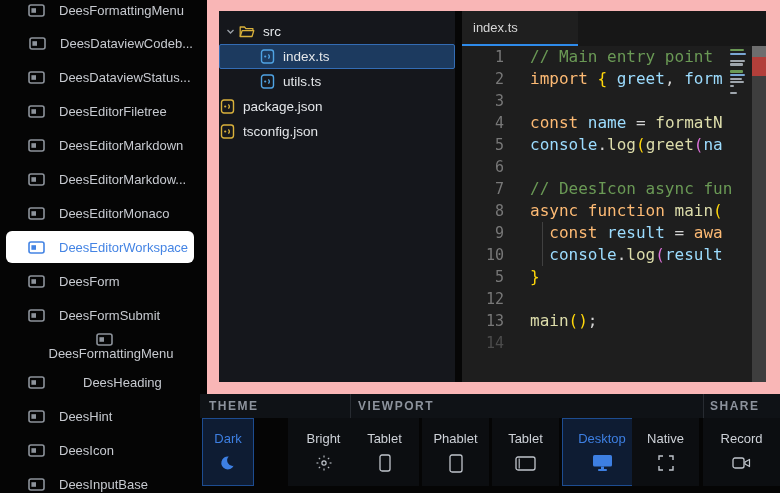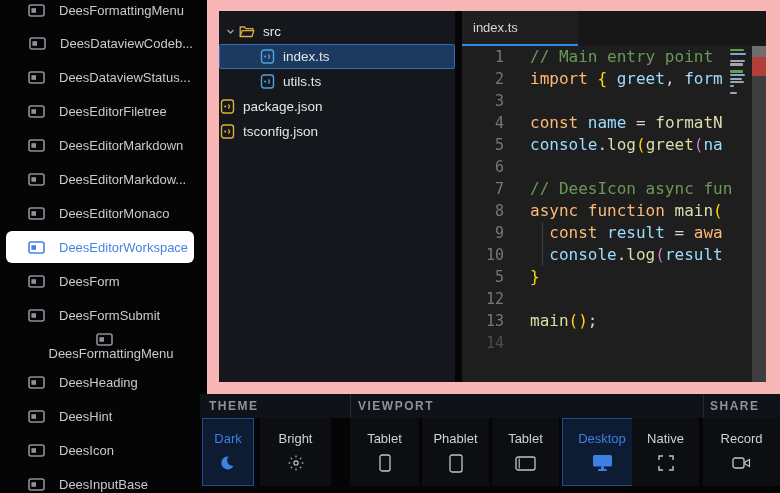--- a/index.html
+++ b/index.html
@@ -160,21 +160,21 @@
     </div>
     <div class="sb-item" style="top: 333px; flex-direction: column;">
       <span class="sb-ico">
         <svg width="17" height="13" viewBox="0 0 17 13">
           <rect x="1" y="1" width="15" height="11" rx="2" fill="none" stroke="currentColor" stroke-width="1.6"></rect>
           <rect x="3.4" y="4.2" width="4.6" height="4.6" fill="currentColor"></rect>
         </svg>
       </span>
       <span>DeesFormattingMenu</span>
     </div>
-    <div class="sb-item" style="top: 366.9px;">
+    <div class="sb-item" style="top: 366.9px; gap: 24px;">
       <span class="sb-ico">
         <svg width="17" height="13" viewBox="0 0 17 13">
           <rect x="1" y="1" width="15" height="11" rx="2" fill="none" stroke="currentColor" stroke-width="1.6"></rect>
           <rect x="3.4" y="4.2" width="4.6" height="4.6" fill="currentColor"></rect>
         </svg>
       </span>
       <span>DeesHeading</span>
     </div>
     <div class="sb-item" style="top: 400.8px;">
       <span class="sb-ico">
@@ -362,21 +362,21 @@
   </div>
   <div id="bbbuttons">
       <div class="bb-btn sel" style="left: 2px; width: 52px;">
         <span class="bb-lab">Dark</span>
         <span class="bb-ico">
           <svg width="17" height="17" viewBox="0 0 16 16">
             <path d="M12.8 10.2 A6.1 6.1 0 1 1 8.2 1.5 A5.2 5.2 0 0 0 12.8 10.2 Z" fill="currentColor"></path>
           </svg>
         </span>
       </div>
-      <div class="bb-btn" style="left: 60px; width: 71px;">
+      <div class="bb-btn" style="left: 88px; width: 71px;">
         <span class="bb-lab">Bright</span>
         <span class="bb-ico">
           <svg width="18" height="18" viewBox="0 0 18 18" stroke="currentColor" fill="none">
             <circle cx="9" cy="9" r="2.1" stroke-width="1.2"></circle>
             <g stroke-width="1.1">
               <line x1="9" y1="1.5" x2="9" y2="3.4"></line>
               <line x1="9" y1="14.6" x2="9" y2="16.5"></line>
               <line x1="1.5" y1="9" x2="3.4" y2="9"></line>
               <line x1="14.6" y1="9" x2="16.5" y2="9"></line>
               <line x1="3.8" y1="3.8" x2="5.1" y2="5.1"></line>

